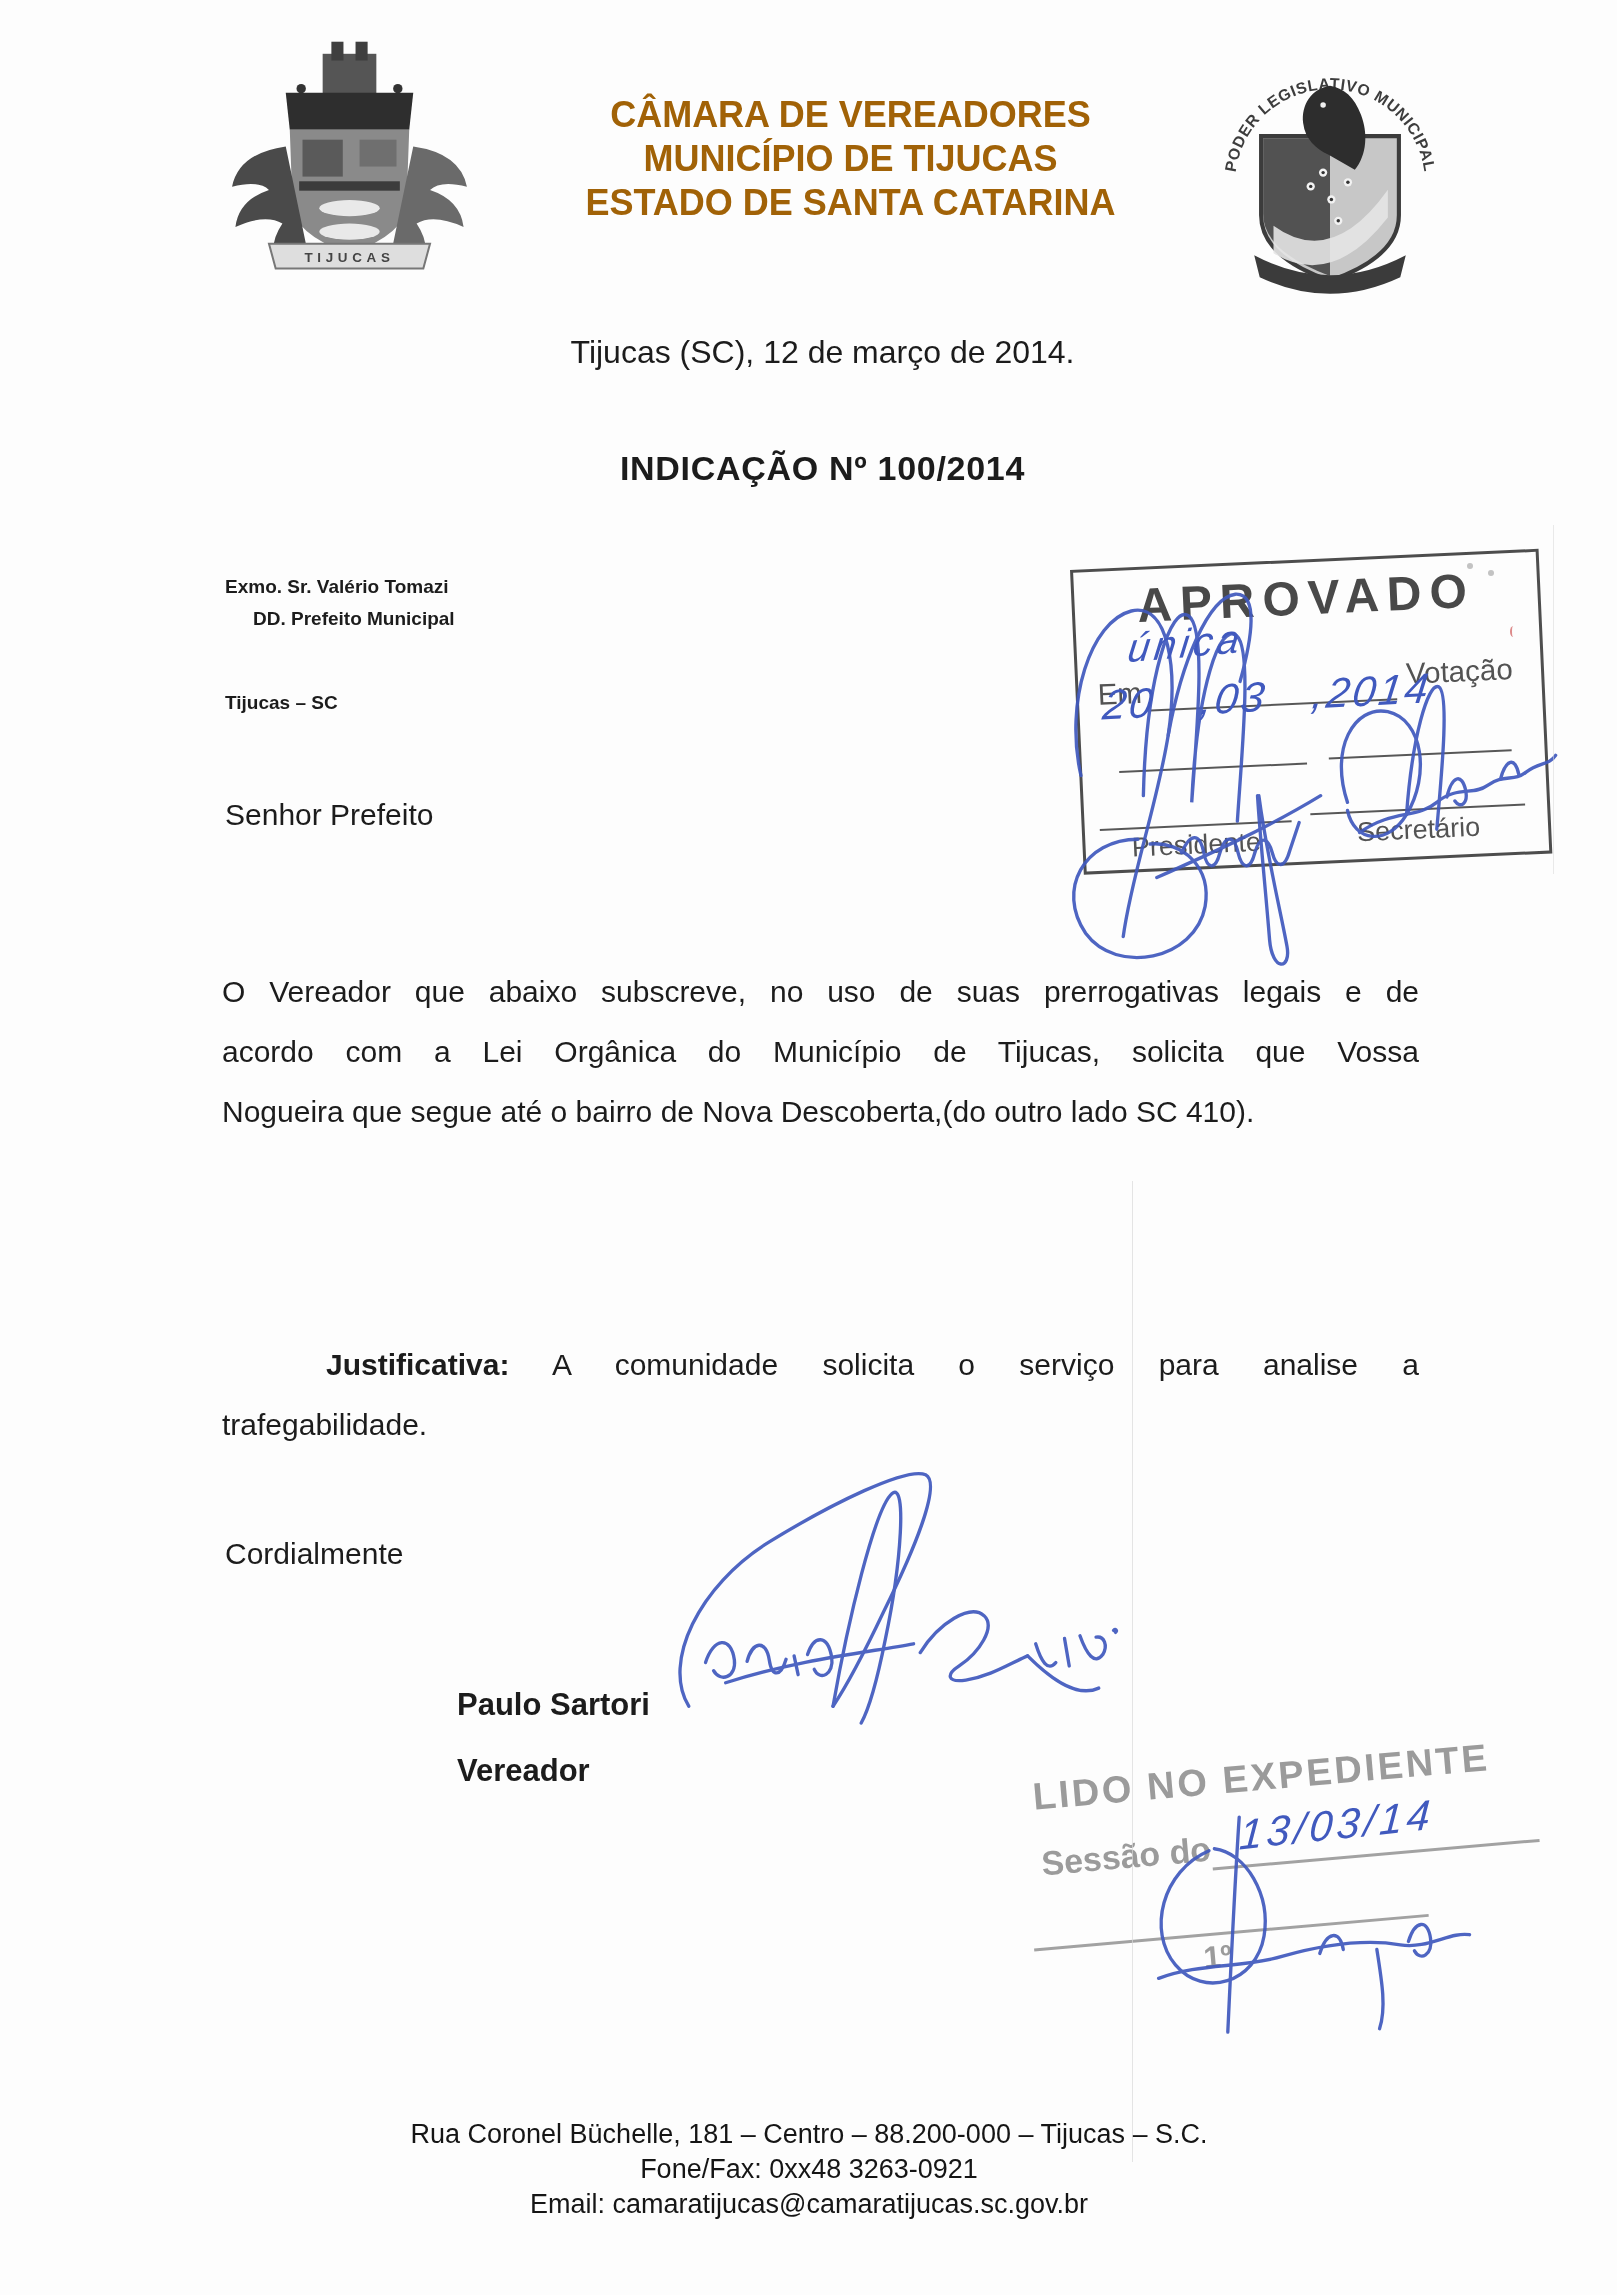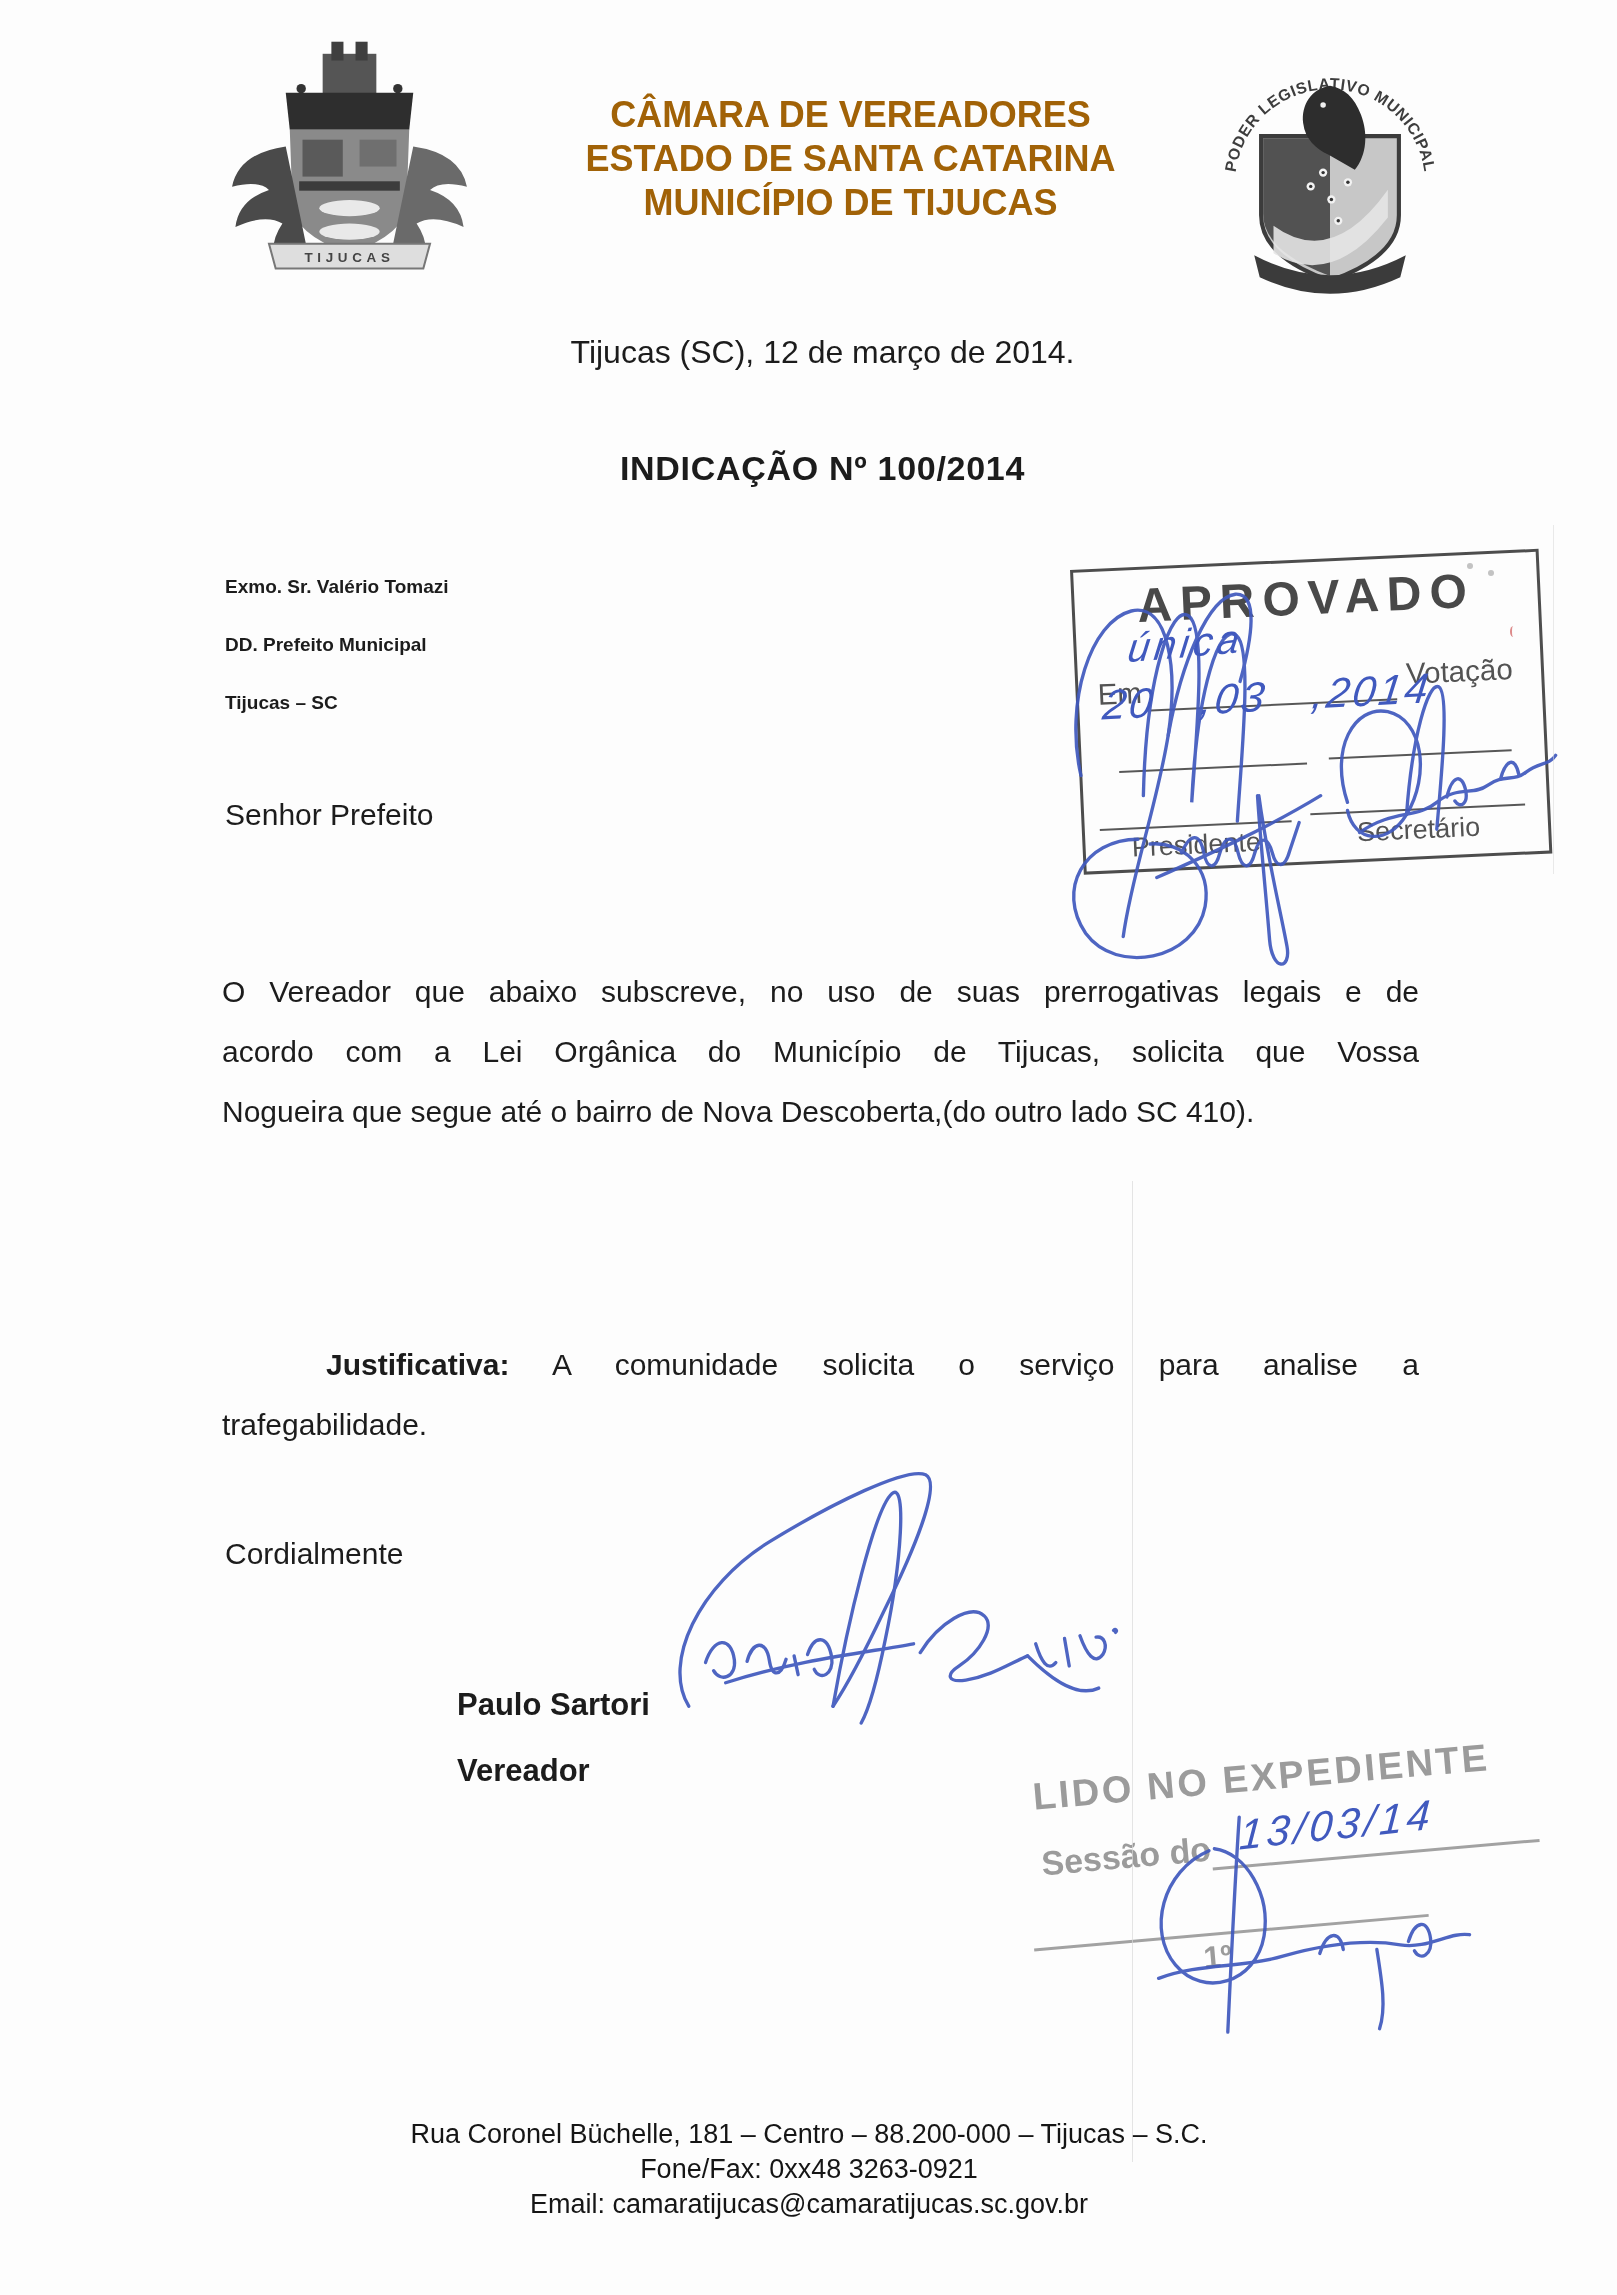--- a/index.html
+++ b/index.html
@@ -79,22 +79,22 @@
     <ellipse cx="190" cy="252" rx="45" ry="12" fill="#e9e9e9"></ellipse>
     <ellipse cx="190" cy="287" rx="45" ry="12" fill="#e9e9e9"></ellipse>
     <path d="M95 160 q-70 10 -80 60 q40 -10 55 5 q-45 15 -50 55 q45 -20 70 -5 q-20 30 -10 55 q25 -25 45 -25 z" fill="#4a4a4a"></path>
     <path d="M285 160 q70 10 80 60 q-40 -10 -55 5 q45 15 50 55 q-45 -20 -70 -5 q20 30 10 55 q-25 -25 -45 -25 z" fill="#6a6a6a"></path>
     <path d="M70 305 h240 l-10 37 h-220 z" fill="#dedede" stroke="#777" stroke-width="3"></path>
     <text x="190" y="333" text-anchor="middle" font-size="20" letter-spacing="7" fill="#444" font-weight="bold">TIJUCAS</text>
   </svg>
 
   <div class="abs org-block">
     <div class="org-line">CÂMARA DE VEREADORES</div>
+    <div class="org-line">MUNICÍPIO DE TIJUCAS</div>
     <div class="org-line">ESTADO DE SANTA CATARINA</div>
-    <div class="org-line">MUNICÍPIO DE TIJUCAS</div>
   </div>
 
   <svg class="abs" style="left:1219px; top:50px;" width="222" height="248" viewBox="0 0 320 360">
     <path id="sealArc" d="M 22 195 A 138 138 0 1 1 298 195" fill="none"></path>
     <text font-size="23" font-weight="bold" letter-spacing="1" fill="#3d3d3d">
       <textPath href="#sealArc" startOffset="50%" text-anchor="middle">PODER LEGISLATIVO MUNICIPAL</textPath>
     </text>
     <path d="M60 125 h200 v115 q0 60 -100 95 q-100 -35 -100 -95 z" fill="#c7c7c7" stroke="#3c3c3c" stroke-width="6"></path>
     <path d="M63 128 h97 v200 q-97 -36 -97 -90 z" fill="#525252"></path>
     <path d="M78 255 q85 62 166 -52 l0 40 q-81 104 -166 52 z" fill="#e4e4e4" opacity="0.9"></path>
@@ -112,21 +112,21 @@
       <circle cx="172" cy="248" r="6" fill="#f2f2f2"></circle>
         <circle cx="172" cy="248" r="2.5" fill="#333"></circle>
     </g>
     <path d="M50 298 q110 58 220 0 l-8 32 q-102 48 -204 0 z" fill="#3b3b3b"></path>
   </svg>
 
   <div class="abs center-band dateline">Tijucas (SC), 12 de março de 2014.</div>
   <div class="abs center-band doc-title">INDICAÇÃO Nº 100/2014</div>
 
   <div class="abs recipient" style="top:576px;">Exmo. Sr. Valério Tomazi</div>
-  <div class="abs recipient" style="top:634px;">DD. Prefeito Municipal</div>
+  <div class="abs recipient" style="top:608px;margin-left:28px;">DD. Prefeito Municipal</div>
   <div class="abs recipient" style="top:692px;">Tijucas – SC</div>
 
   <div class="abs salutation">Senhor Prefeito</div>
 
   <div class="abs ap-stamp">
     <div class="ap-title">APROVADO</div>
     <span class="ap-em">Em</span>
     <div class="ap-line" style="left:71px; top:140px; width:247px;"></div>
     <span class="ap-vot">Votação</span>
     <div class="ap-line" style="left:37px; top:200px; width:188px;"></div>

